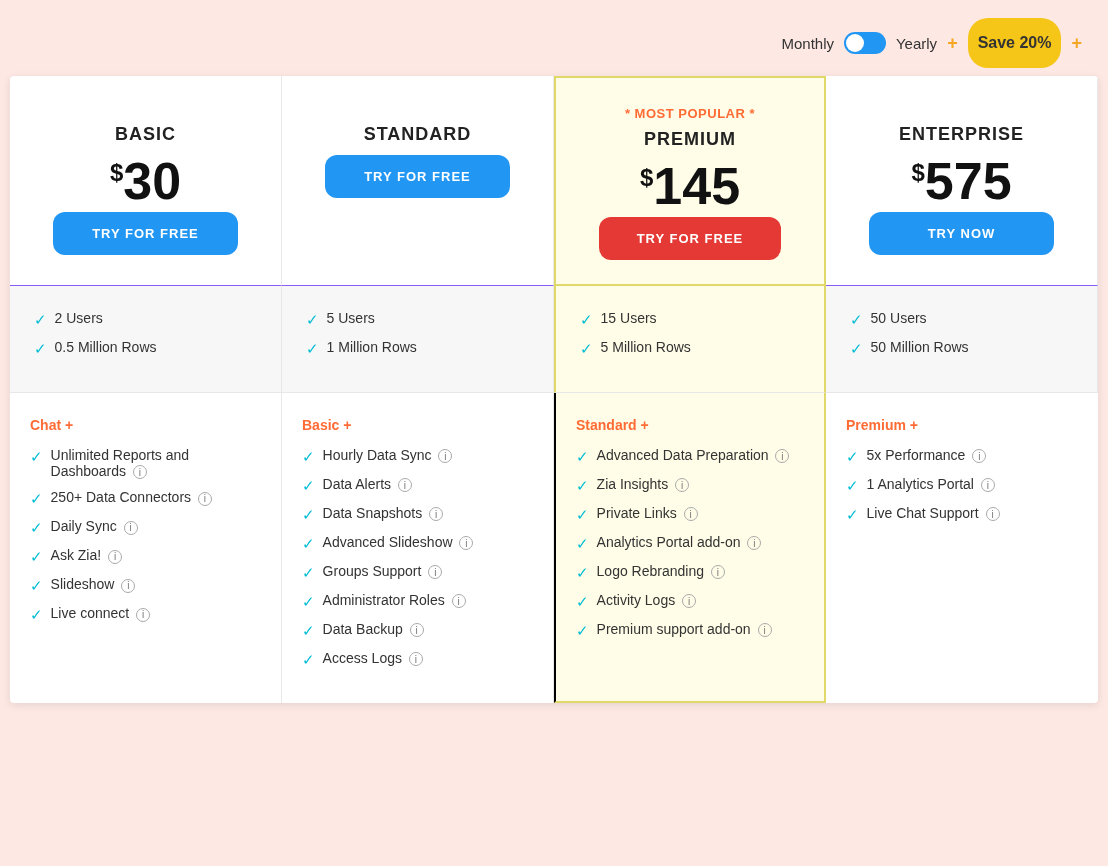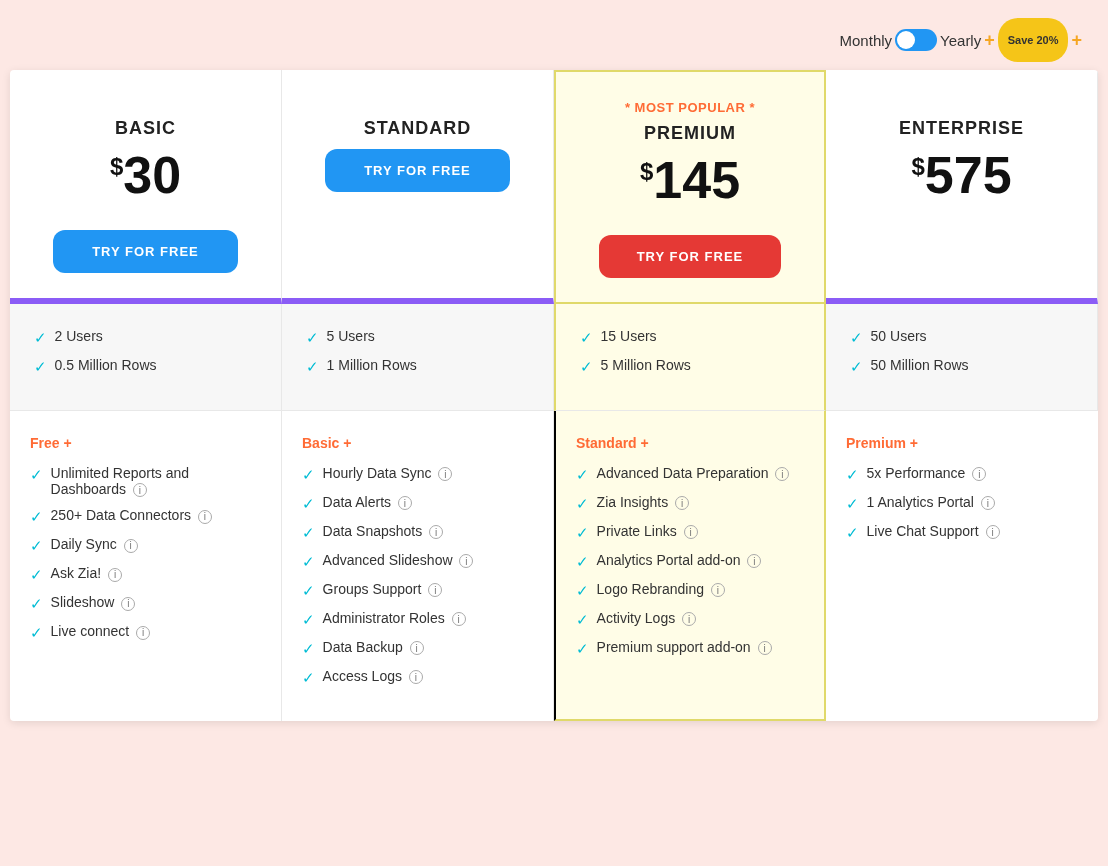--- a/index.html
+++ b/index.html
@@ -7,21 +7,21 @@
       font-family: -apple-system, BlinkMacSystemFont, 'Segoe UI', sans-serif;
       background: #fde8e4;
       min-height: 866px;
       padding: 10px;
     }
     .top-bar {
       display: flex;
       justify-content: flex-end;
       align-items: center;
       padding: 8px 16px 8px 0;
-      gap: 3px;
+      gap: 10px;
       position: relative;
     }
     .top-bar-label {
       font-size: 15px;
       font-weight: 500;
       color: #333;
     }
     .toggle-switch {
       width: 42px;
       height: 22px;
@@ -37,21 +37,21 @@
       height: 18px;
       background: white;
       border-radius: 50%;
       position: absolute;
       left: 2px;
       top: 2px;
     }
     .save-badge {
       background: #f5c518;
       color: #333;
-      font-size: 11px;
+      font-size: 16px;
       font-weight: bold;
       padding: 16px 10px;
       border-radius: 20px;
       text-align: right;
     }
     .plus-icon {
       color: #f5a623;
       font-size: 18px;
       font-weight: bold;
     }
@@ -61,21 +61,21 @@
       background: white;
       border-radius: 4px;
       overflow: hidden;
       box-shadow: 0 2px 8px rgba(0,0,0,0.1);
     }
     
     .plan-header {
       padding: 28px 20px 24px;
       text-align: center;
       border-right: 1px solid #e8e8e8;
-      border-bottom: 6px solid #8b5cf6;
+      border-bottom: 1px solid #8b5cf6;
     }
     .plan-header:last-child { border-right: none; }
     .plan-header.premium {
       background: #fffde7;
       border: 2px solid #e0d96a;
     }
     .most-popular {
       color: #ff6b35;
       font-size: 13px;
       font-weight: 600;
@@ -87,21 +87,21 @@
       font-weight: 700;
       color: #222;
       margin-bottom: 10px;
       letter-spacing: 1px;
     }
     .plan-price {
       font-size: 52px;
       font-weight: 700;
       color: #111;
       line-height: 1;
-      margin-bottom: 29px;
+      margin-bottom: 5px;
     }
     .plan-price sup {
       font-size: 24px;
       font-weight: 700;
       vertical-align: super;
     }
     .btn {
       display: inline-block;
       padding: 14px 28px;
       border-radius: 12px;
@@ -194,21 +194,21 @@
   <span class="top-bar-label">Yearly</span>
   <span class="plus-icon">+</span>
   <span class="save-badge">Save 20%</span>
   <span class="plus-icon">+</span>
 </div>
 
 <div class="pricing-grid" id="pricing-grid">
 <div class="plan-header"><div style="height:20px"></div><div class="plan-name">BASIC</div><div class="plan-price"><sup>$</sup>30</div><button class="btn btn-blue">TRY FOR FREE</button></div>
     <div class="plan-header"><div style="height:20px"></div><div class="plan-name">STANDARD</div><button class="btn btn-blue">TRY FOR FREE</button></div>
     <div class="plan-header premium"><div class="most-popular">* MOST POPULAR *</div><div class="plan-name">PREMIUM</div><div class="plan-price"><sup>$</sup>145</div><button class="btn btn-red">TRY FOR FREE</button></div>
-    <div class="plan-header"><div style="height:20px"></div><div class="plan-name">ENTERPRISE</div><div class="plan-price"><sup>$</sup>575</div></div>
+    <div class="plan-header"><div style="height:20px"></div><div class="plan-name">ENTERPRISE</div><div class="plan-price"><sup>$</sup>575</div><button class="btn btn-blue">TRY NOW</button></div>
     <div class="plan-users">
       <div class="feature-item">
         <span class="check">✓</span>
         <span>2 Users</span>
       </div>
       <div class="feature-item">
         <span class="check">✓</span>
         <span>0.5 Million Rows</span>
       </div>
     </div>
@@ -236,21 +236,21 @@
       <div class="feature-item">
         <span class="check">✓</span>
         <span>50 Users</span>
       </div>
       <div class="feature-item">
         <span class="check">✓</span>
         <span>50 Million Rows</span>
       </div>
     </div>
     <div class="plan-features">
-      <div class="features-title">Free +</div>
+      <div class="features-title">Chat +</div>
       <div class="feature-item">
       <span class="check">✓</span>
       <span>Unlimited Reports and Dashboards <span class="info-icon">i</span></span>
     </div>
       <div class="feature-item">
       <span class="check">✓</span>
       <span>250+ Data Connectors <span class="info-icon">i</span></span>
     </div>
       <div class="feature-item">
       <span class="check">✓</span>

